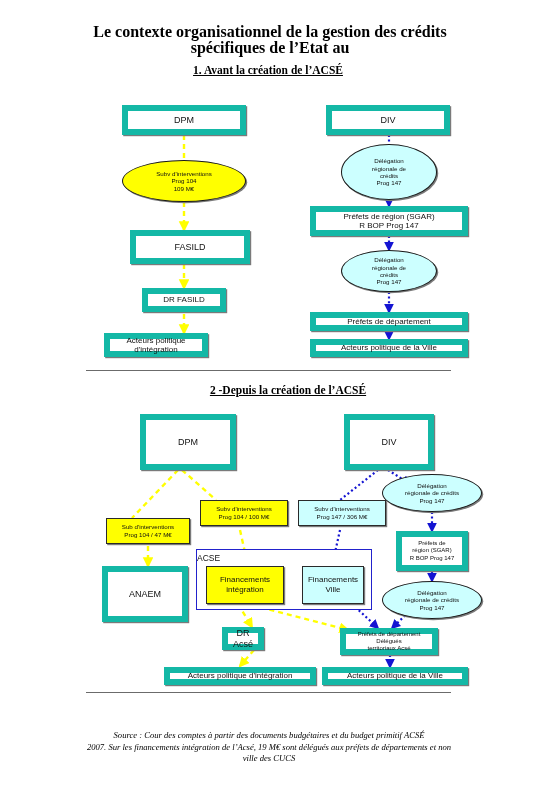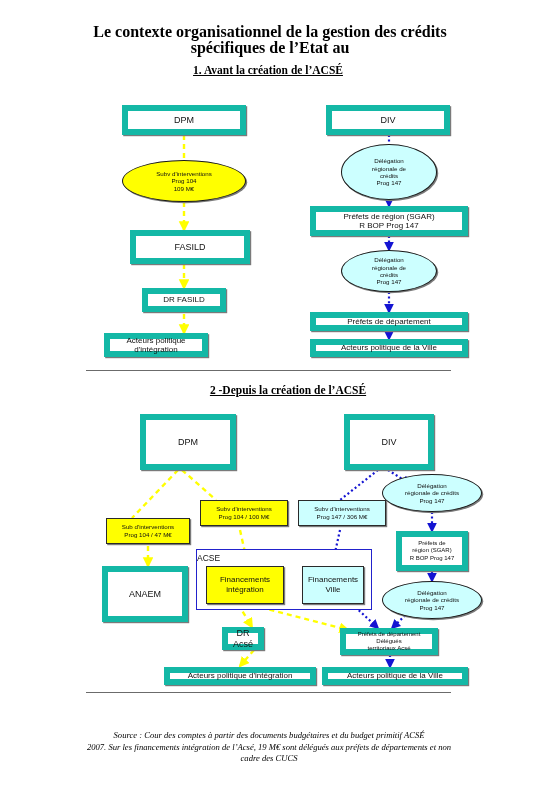--- a/index.html
+++ b/index.html
@@ -392,16 +392,16 @@
 
   <div class="node" style="left:322px; top:667px; width:146px; height:18px;">
     <span>Acteurs politique de la Ville</span>
   </div>
 
   <div class="divider" style="top:692px; left:86px; width:365px;"></div>
 
   <div class="source-note">
     <span class="nl">Source : Cour des comptes à partir des  documents budgétaires et  du  budget primitif ACSÉ</span>
     <span class="nl">2007. Sur les financements intégration de l’Acsé, 19 M€ sont délégués aux préfets de départements et non</span>
-    <span class="nl">cadre des CUCS</span>
+    <span class="nl">ville des CUCS</span>
   </div>
 
 </div>
 
 </body></html>

